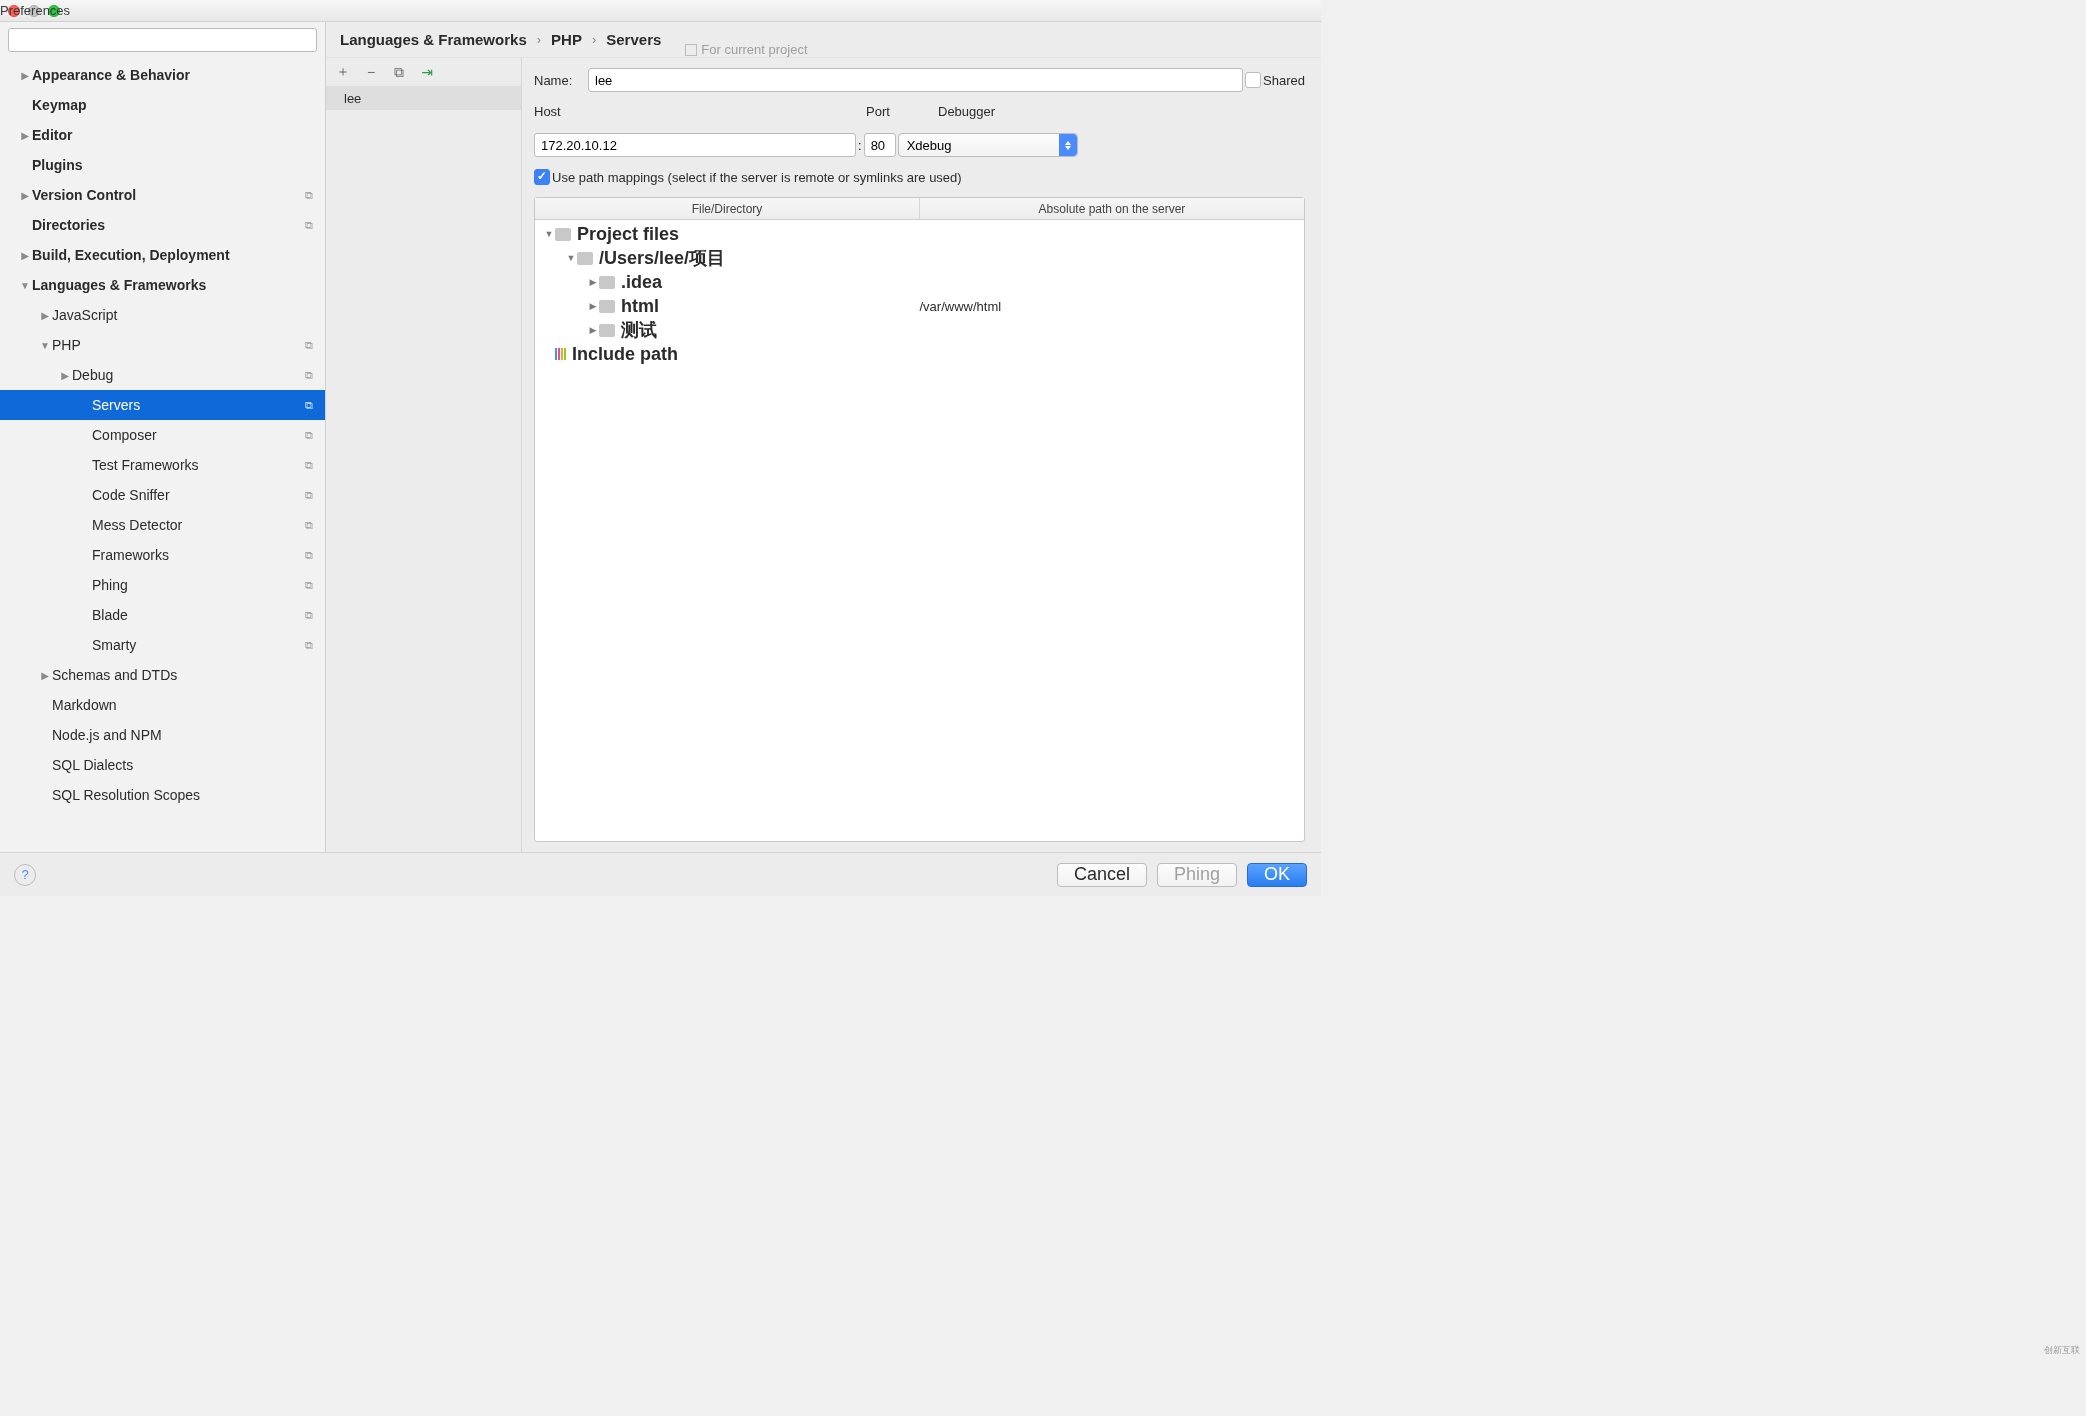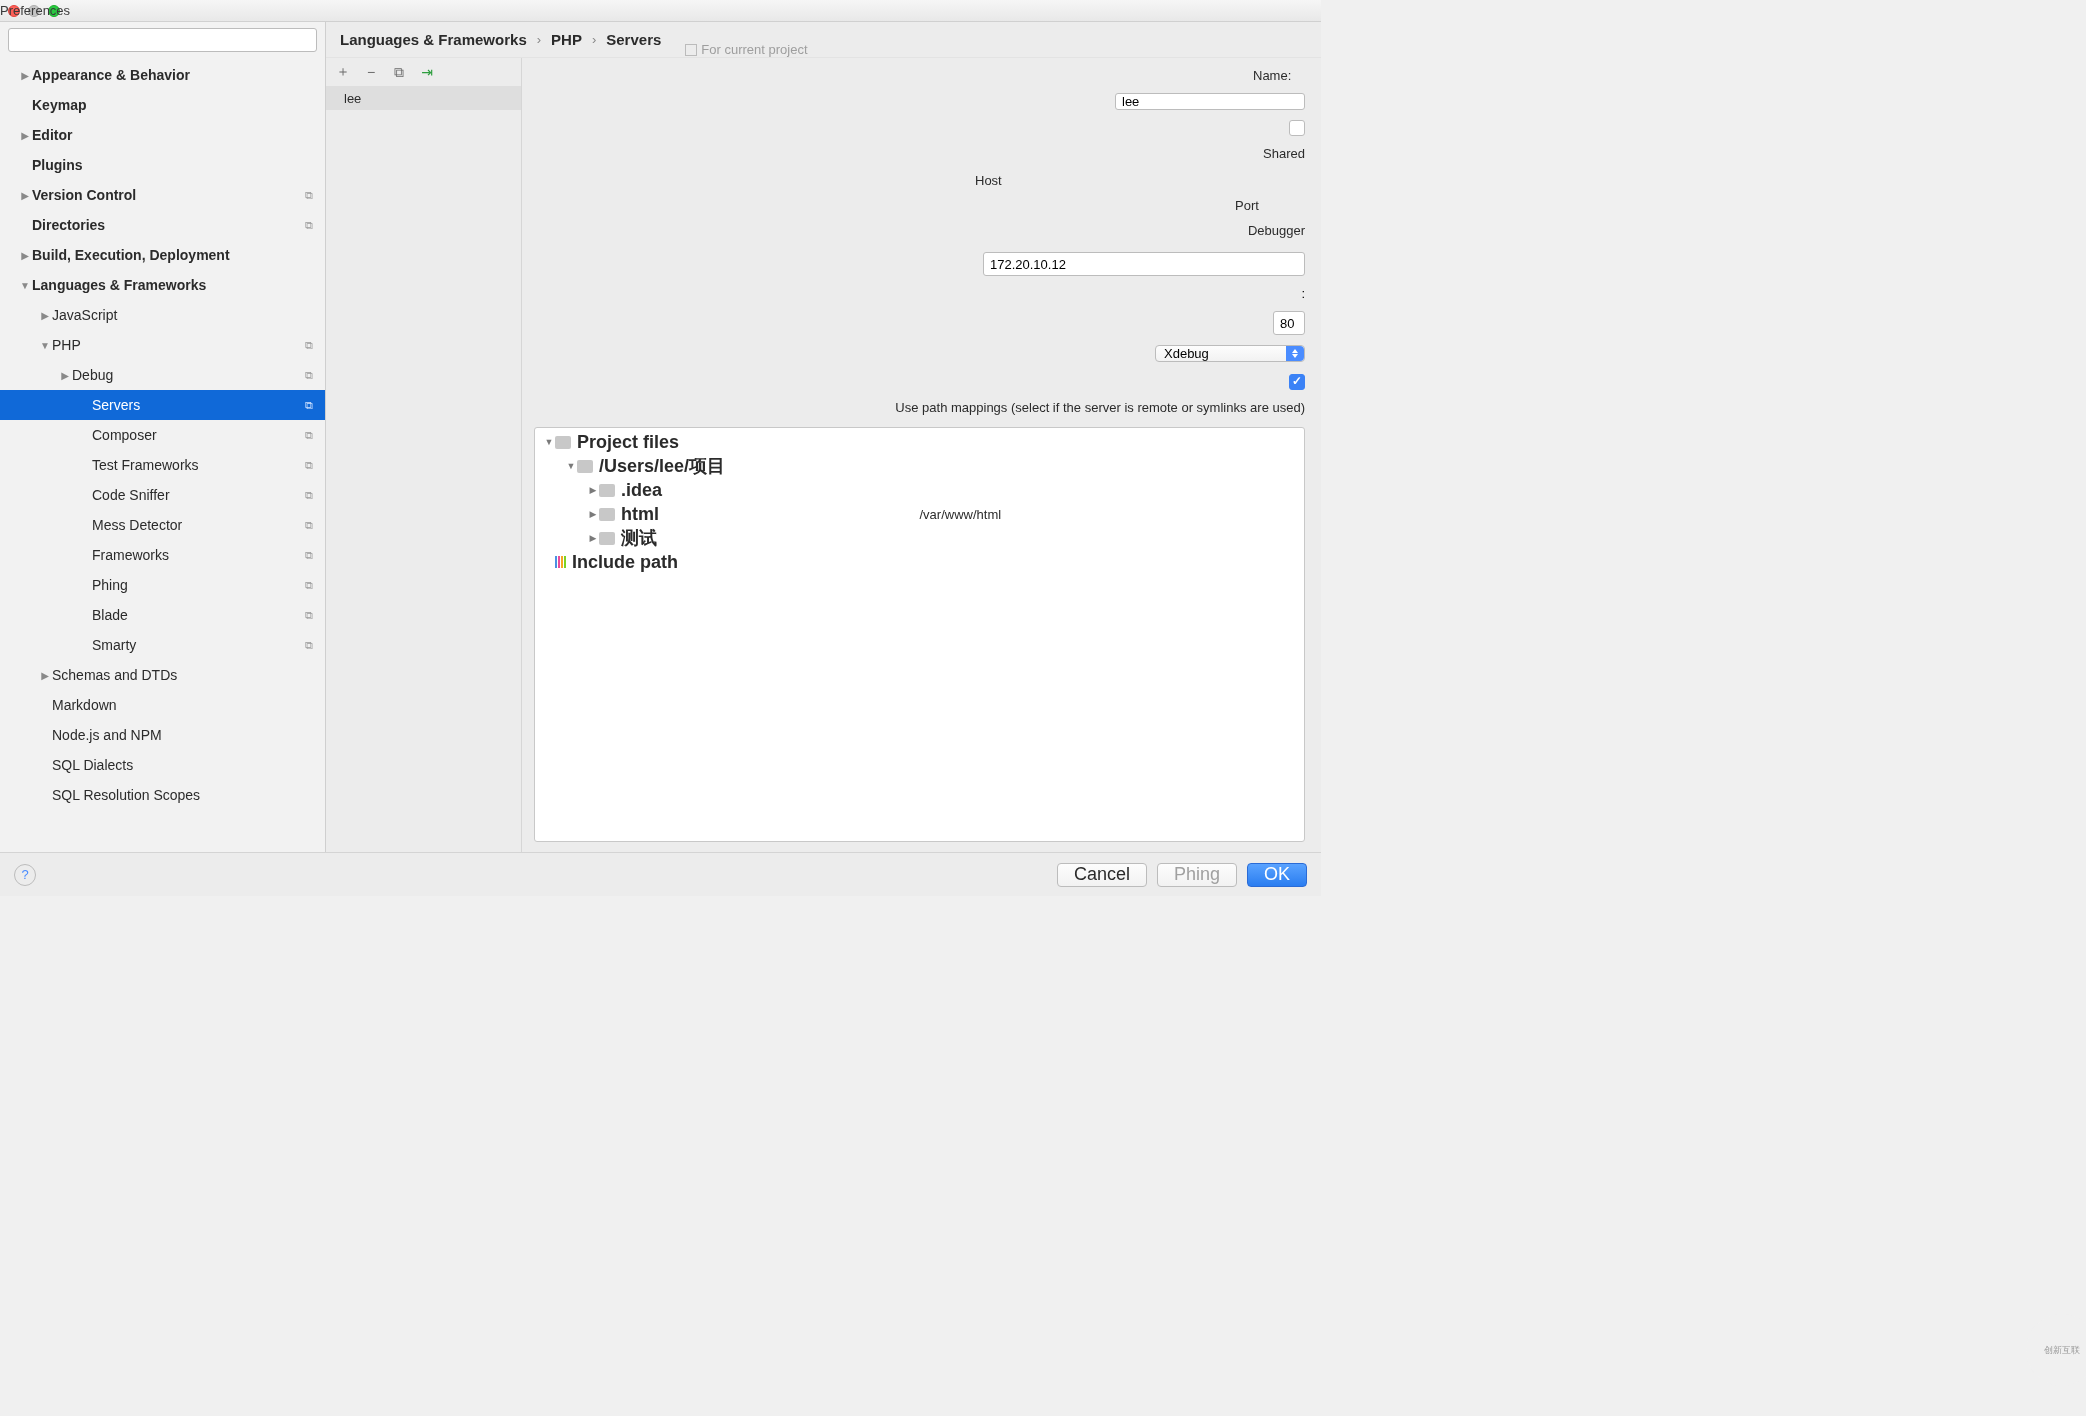--- a/index.html
+++ b/index.html
@@ -37,21 +37,21 @@
 .breadcrumb .sep { color:#888; }
 .bc-note { color:#9e9e9e; font-size:14px; font-weight:400; margin-left:14px; display:flex; align-items:center; gap:4px;margin-top:20px; }
 .bc-icon { width:12px; height:12px; border:1px solid #bbb; display:inline-block; }
 .panel { flex:1; display:flex; min-height:0; }
 .list-col { width:196px; border-right:1px solid #d6d6d6; display:flex; flex-direction:column; }
 .toolbar { height:28px; display:flex; align-items:center; gap:10px; padding:0 8px; }
 .tool-ic { width:18px; height:18px; display:flex; align-items:center; justify-content:center; color:#6b6b6b; cursor:pointer; font-size:14px; }
 .list-body { flex:1; }
 .list-row { height:24px; display:flex; align-items:center; padding-left:18px; background:#dedede; font-size:13px; color:#2b2b2b; }
 .form-col { flex:1; padding:10px 16px 10px 12px; display:flex; flex-direction:column; min-width:0; }
-.row { display:flex; align-items:flex-end; margin-bottom:12px; gap:10px;flex-direction:column; }
+.row { display:flex; align-items:center; margin-bottom:12px; gap:2px; }
 .row label { font-size:13px; color:#2b2b2b; }
 input[type=text] { height:24px; border:1px solid #bcbcbc; border-radius:3px; padding:0 6px; background:#fff; font-size:13px; }
 .sel { height:24px; border:1px solid #bcbcbc; border-radius:4px; padding:0 22px 0 8px; background:linear-gradient(#fdfdfd,#f2f2f2); position:relative; display:flex; align-items:center; min-width:150px; }
 .sel .arrow { position:absolute; right:0; top:0; height:100%; width:18px; background:#4a8cff; border-top-right-radius:4px; border-bottom-right-radius:4px; display:flex; flex-direction:column; align-items:center; justify-content:center; }
 .sel .arrow::before { content:""; border-left:3px solid transparent; border-right:3px solid transparent; border-bottom:4px solid #fff; margin-bottom:1px; }
 .sel .arrow::after { content:""; border-left:3px solid transparent; border-right:3px solid transparent; border-top:4px solid #fff; }
 .chk { width:16px; height:16px; appearance:none; border:1px solid #bcbcbc; border-radius:3px; background:#fff; position:relative; cursor:pointer; }
 .chk:checked { background:#3b82f6; border-color:#3b82f6; }
 .chk:checked::after { content:"✓"; color:#fff; position:absolute; left:2px; top:-1px; font-size:12px; font-weight:bold; }
 .grid { border:1px solid #c8c8c8; border-radius:3px; background:#fff; flex:1; display:flex; flex-direction:column; min-height:0; }
@@ -260,20 +260,24 @@
               <span class="arrow"></span>
             </div>
           </div>
 
           <div class="row">
             <input type="checkbox" class="chk" checked="" style="">
             <label>Use path mappings (select if the server is remote or symlinks are used)</label>
           </div>
 
           <div class="grid">
+            <div class="grid-head">
+              <div class="gh">File/Directory</div>
+              <div class="gh">Absolute path on the server</div>
+            </div>
             <div class="grid-body" id="gridbody">
                 <div class="gr">
                   <div class="gc1" style="padding-left: 8px;">
                     <span class="chev">▼</span>
                     <span class="fold"></span>
                     <span class="txt">Project files</span>
                   </div>
                   <div class="gc2"></div>
                 </div>
                 <div class="gr">

